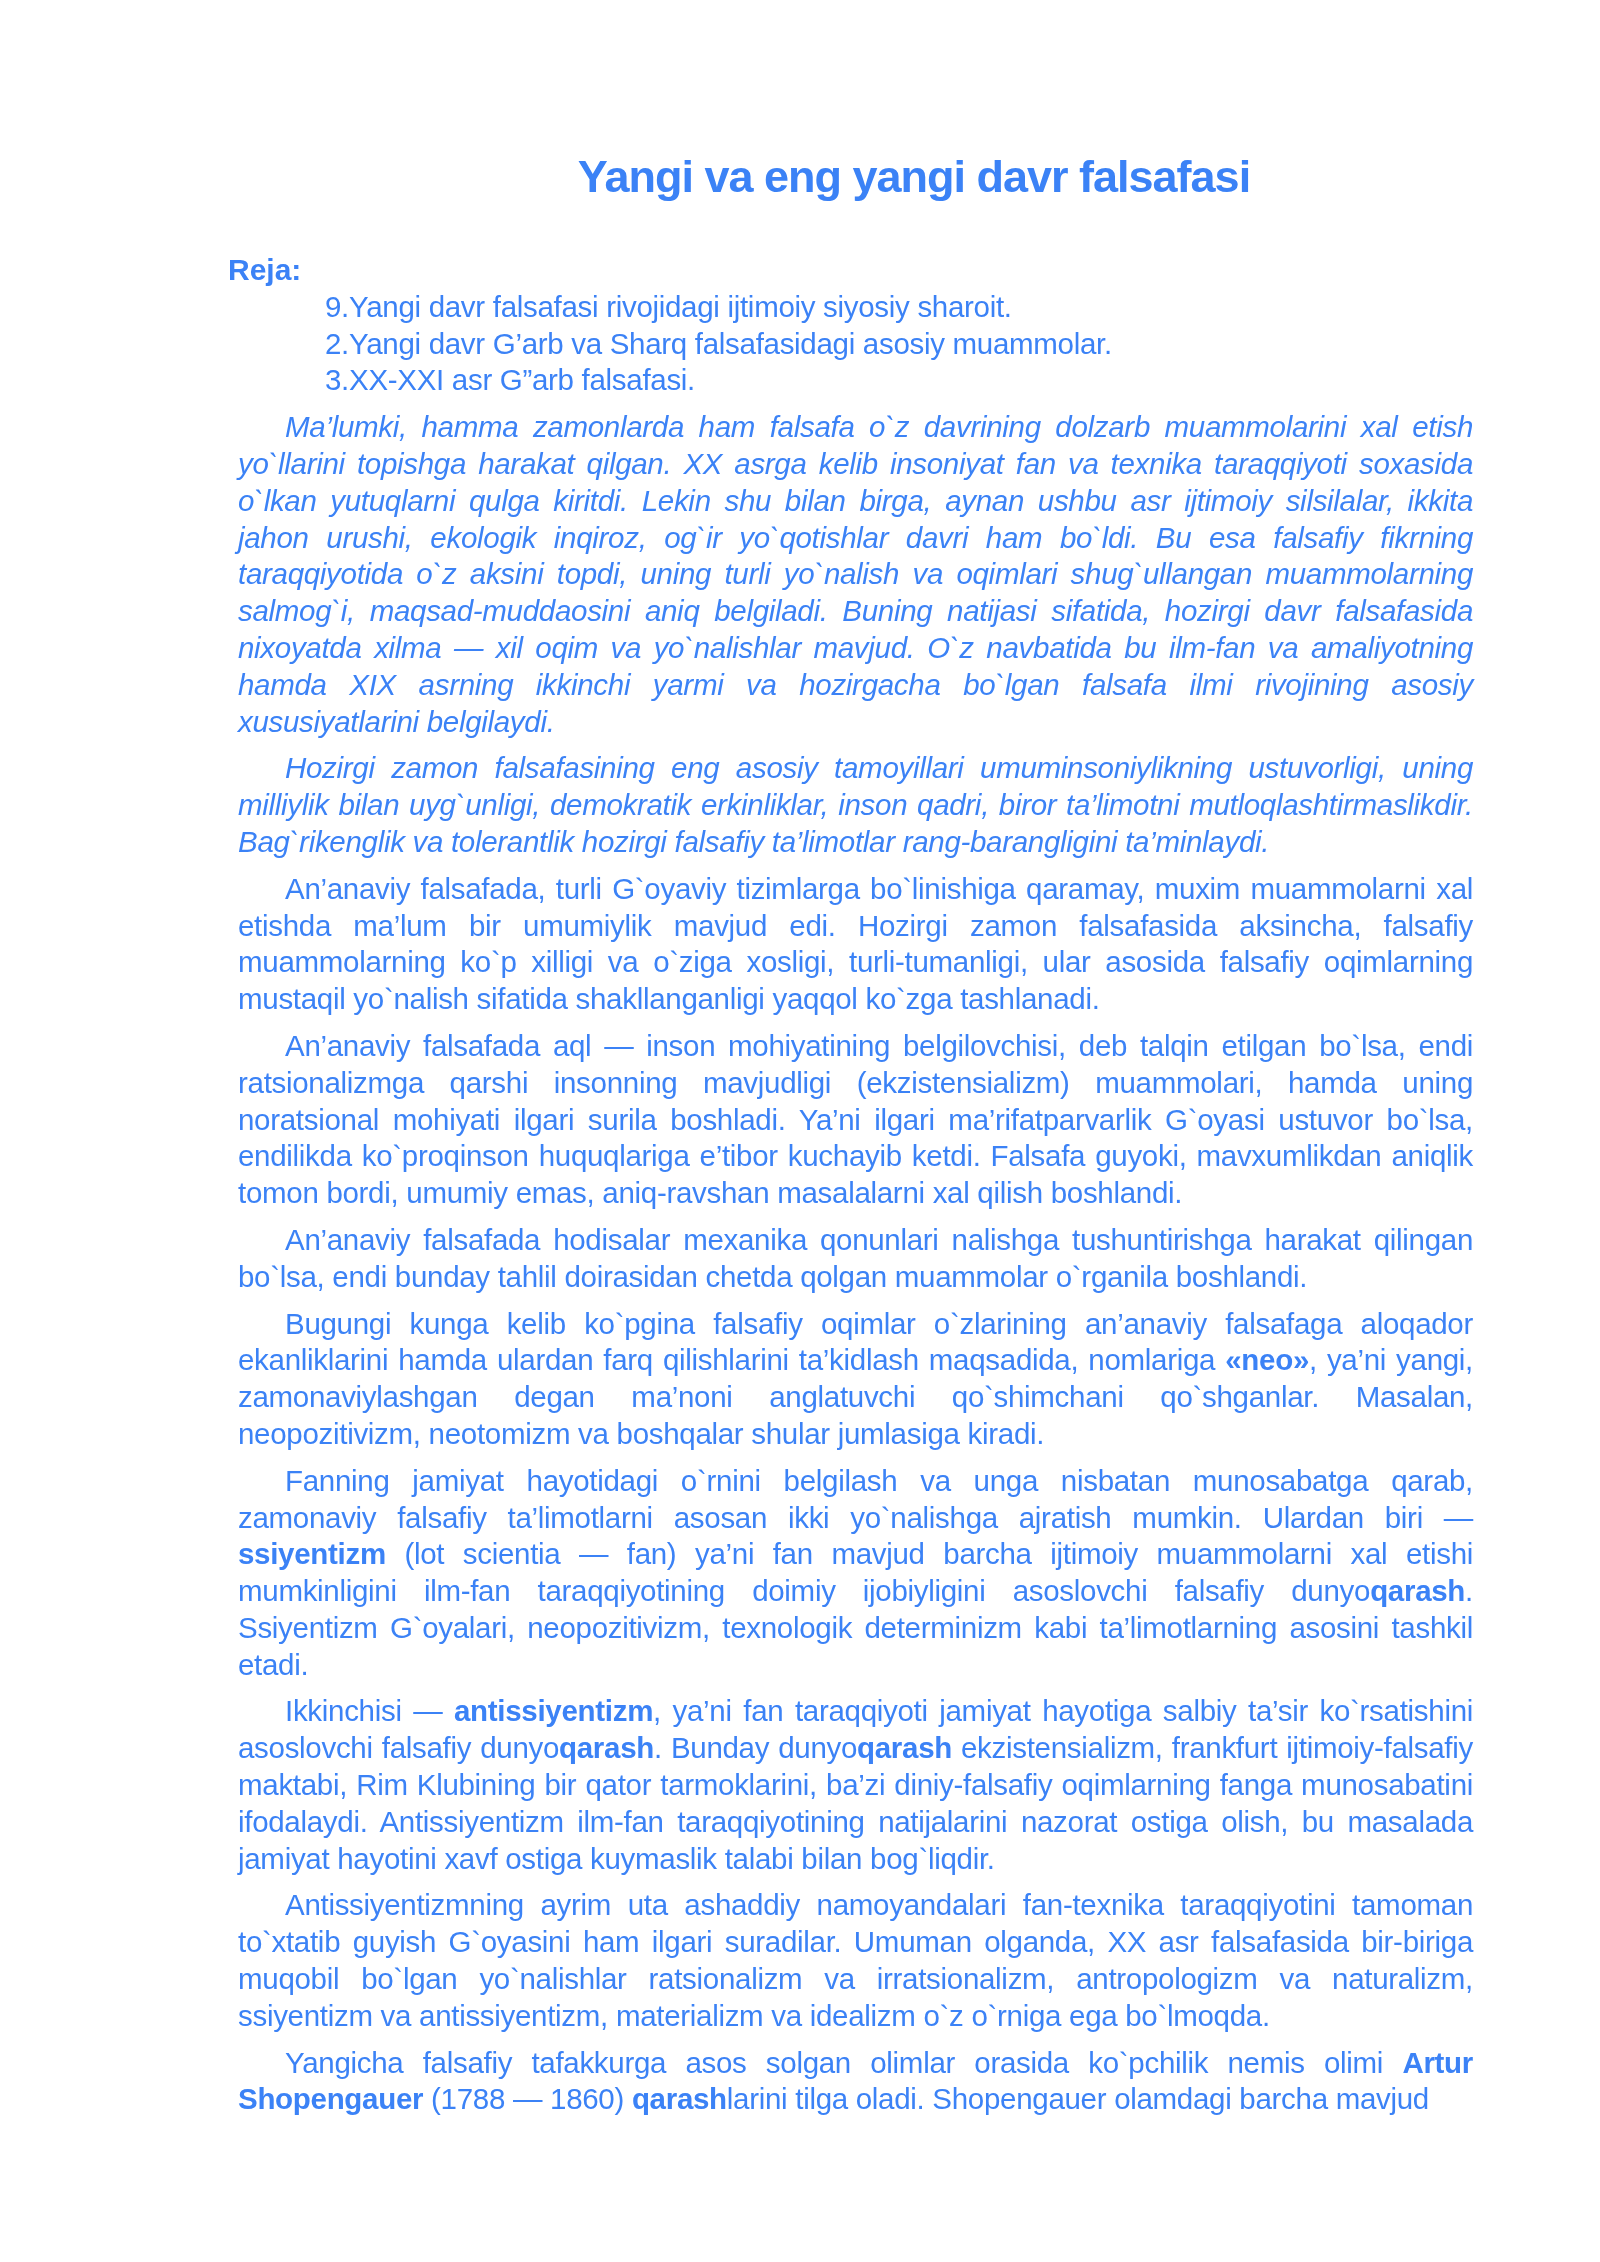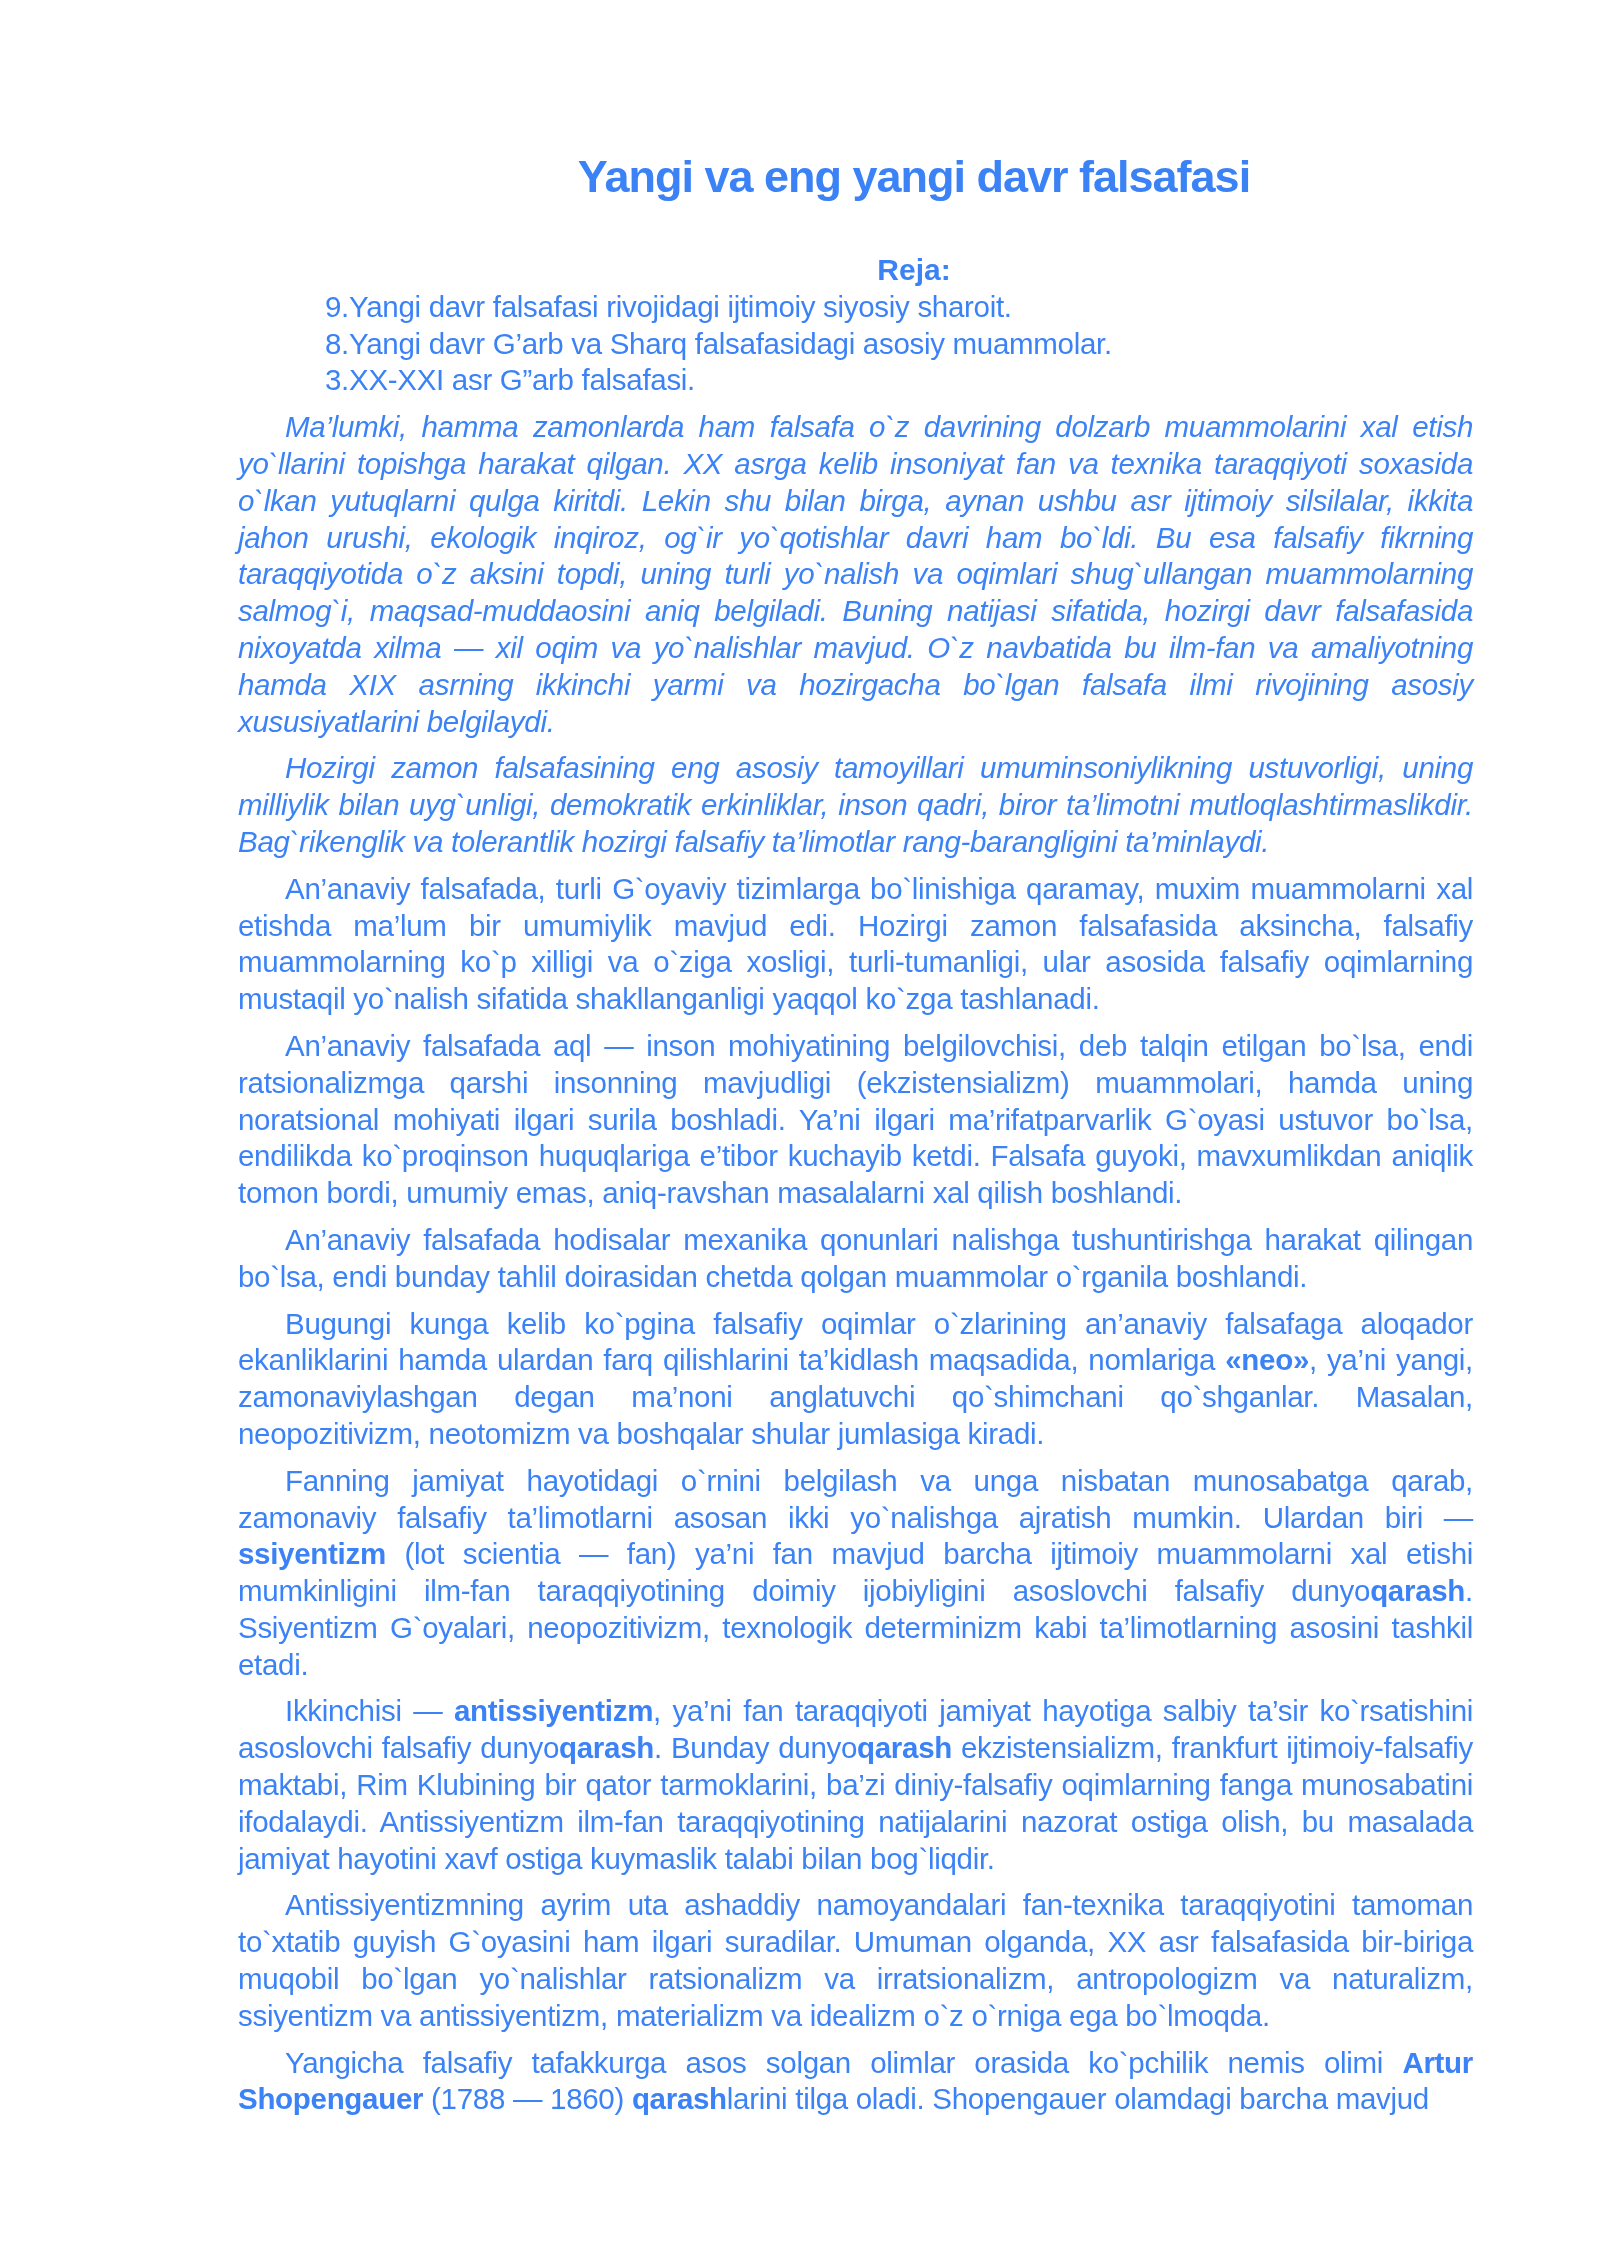--- a/index.html
+++ b/index.html
@@ -23,21 +23,21 @@
     font-weight: bold;
     line-height: 54px;
     letter-spacing: -1px;
     text-align: center;
     margin: 0 -117px 48px 0; 
   }
   .reja {
     font-size: 30px;
     font-weight: bold;
     line-height: 36.8px;
-    text-align: center;
+    text-align: left;
     margin: 0 -117px 0 0;
   }
   .plan-item {
     font-size: 29.5px;
     line-height: 36.8px;
     letter-spacing: -0.3px;
     padding-left: 97px;
     white-space: nowrap;
   }
   .para {
@@ -52,21 +52,21 @@
   .bold { font-weight: bold; }
 </style>
 </head>
 <body>
 
 <div class="page">
   <h1 class="doc-title">Yangi va eng yangi davr falsafasi</h1>
   <div class="reja">Reja:</div>
   <div class="plan">
       <div class="plan-item">9.Yangi davr falsafasi rivojidagi ijtimoiy siyosiy sharoit.</div>
-      <div class="plan-item">8.Yangi davr G’arb va Sharq falsafasidagi asosiy muammolar.</div>
+      <div class="plan-item">2.Yangi davr G’arb va Sharq falsafasidagi asosiy muammolar.</div>
       <div class="plan-item">3.XX-XXI asr G”arb falsafasi.</div>
     </div>
   <div class="body-text">
       <p class="para italic"><span>Ma’lumki, hamma zamonlarda ham falsafa o`z davrining dolzarb muammolarini xal etish yo`llarini topishga harakat qilgan. XX asrga kelib insoniyat fan va texnika taraqqiyoti soxasida o`lkan yutuqlarni qulga kiritdi. Lekin shu bilan birga, aynan ushbu asr ijtimoiy silsilalar, ikkita jahon urushi, ekologik inqiroz, og`ir yo`qotishlar davri ham bo`ldi. Bu esa falsafiy fikrning taraqqiyotida o`z aksini topdi, uning turli yo`nalish va oqimlari shug`ullangan muammolarning salmog`i, maqsad-muddaosini aniq belgiladi. Buning natijasi sifatida, hozirgi davr falsafasida nixoyatda xilma — xil oqim va yo`nalishlar mavjud. O`z navbatida bu ilm-fan va amaliyotning hamda XIX asrning ikkinchi yarmi va hozirgacha bo`lgan falsafa ilmi rivojining asosiy xususiyatlarini belgilaydi.</span></p>
       <p class="para italic"><span>Hozirgi zamon falsafasining eng asosiy tamoyillari umuminsoniylikning ustuvorligi, uning milliylik bilan uyg`unligi, demokratik erkinliklar, inson qadri, biror ta’limotni mutloqlashtirmaslikdir. Bag`rikenglik va tolerantlik hozirgi falsafiy ta’limotlar rang-barangligini ta’minlaydi.</span></p>
       <p class="para"><span>An’anaviy falsafada, turli G`oyaviy tizimlarga bo`linishiga qaramay, muxim muammolarni xal etishda ma’lum bir umumiylik mavjud edi. Hozirgi zamon falsafasida aksincha, falsafiy muammolarning ko`p xilligi va o`ziga xosligi, turli-tumanligi, ular asosida falsafiy oqimlarning mustaqil yo`nalish sifatida shakllanganligi yaqqol ko`zga tashlanadi.</span></p>
       <p class="para"><span>An’anaviy falsafada aql — inson mohiyatining belgilovchisi, deb talqin etilgan bo`lsa, endi ratsionalizmga qarshi insonning mavjudligi (ekzistensializm) muammolari, hamda uning noratsional mohiyati ilgari surila boshladi. Ya’ni ilgari ma’rifatparvarlik G`oyasi ustuvor bo`lsa, endilikda ko`proqinson huquqlariga e’tibor kuchayib ketdi. Falsafa guyoki, mavxumlikdan aniqlik tomon bordi, umumiy emas, aniq-ravshan masalalarni xal qilish boshlandi.</span></p>
       <p class="para"><span>An’anaviy falsafada hodisalar mexanika qonunlari nalishga tushuntirishga harakat qilingan bo`lsa, endi bunday tahlil doirasidan chetda qolgan muammolar o`rganila boshlandi.</span></p>
       <p class="para"><span>Bugungi kunga kelib ko`pgina falsafiy oqimlar o`zlarining an’anaviy falsafaga aloqador ekanliklarini hamda ulardan farq qilishlarini ta’kidlash maqsadida, nomlariga </span><span class="bold">«neo»</span><span>, ya’ni yangi, zamonaviylashgan degan ma’noni anglatuvchi qo`shimchani qo`shganlar. Masalan, neopozitivizm, neotomizm va boshqalar shular jumlasiga kiradi.</span></p>
       <p class="para"><span>Fanning jamiyat hayotidagi o`rnini belgilash va unga nisbatan munosabatga qarab, zamonaviy falsafiy ta’limotlarni asosan ikki yo`nalishga ajratish mumkin. Ulardan biri — </span><span class="bold">ssiyentizm</span><span> (lot scientia — fan) ya’ni fan mavjud barcha ijtimoiy muammolarni xal etishi mumkinligini ilm-fan taraqqiyotining doimiy ijobiyligini asoslovchi falsafiy dunyo</span><span class="bold">qarash</span><span>. Ssiyentizm G`oyalari, neopozitivizm, texnologik determinizm kabi ta’limotlarning asosini tashkil etadi.</span></p>

